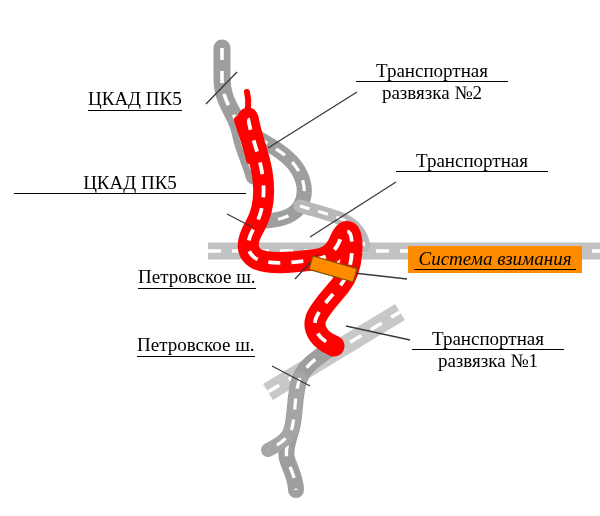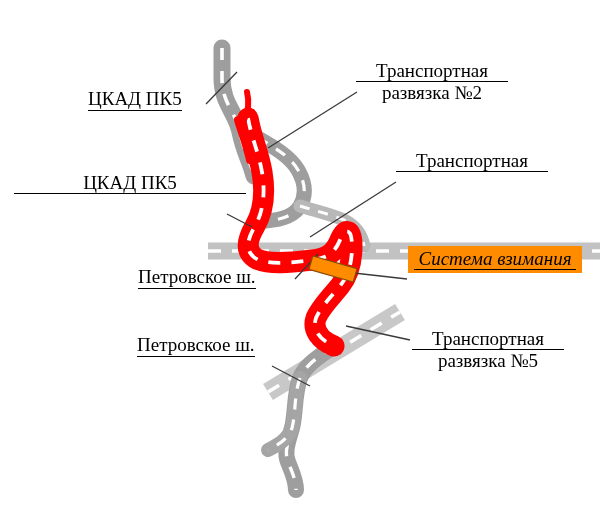--- a/index.html
+++ b/index.html
@@ -171,21 +171,21 @@
   </div>
 
   <div class="label centered" style="left:396px; top:150px; width:152px;">
     <span class="ln">Транспортная</span>
     <span class="rule"></span>
   </div>
 
   <div class="label centered" style="left:412px; top:328px; width:152px;">
     <span class="ln">Транспортная</span>
     <span class="rule"></span>
-    <span class="ln">развязка  №5</span>
+    <span class="ln">развязка  №1</span>
   </div>
 
   <div class="label underlined" style="left:138px; top:266px;">
     <span class="ln ln1">Петровское ш.</span>
   </div>
 
   <div class="label underlined" style="left:137px; top:334px;">
     <span class="ln ln1">Петровское ш.</span>
   </div>
 

